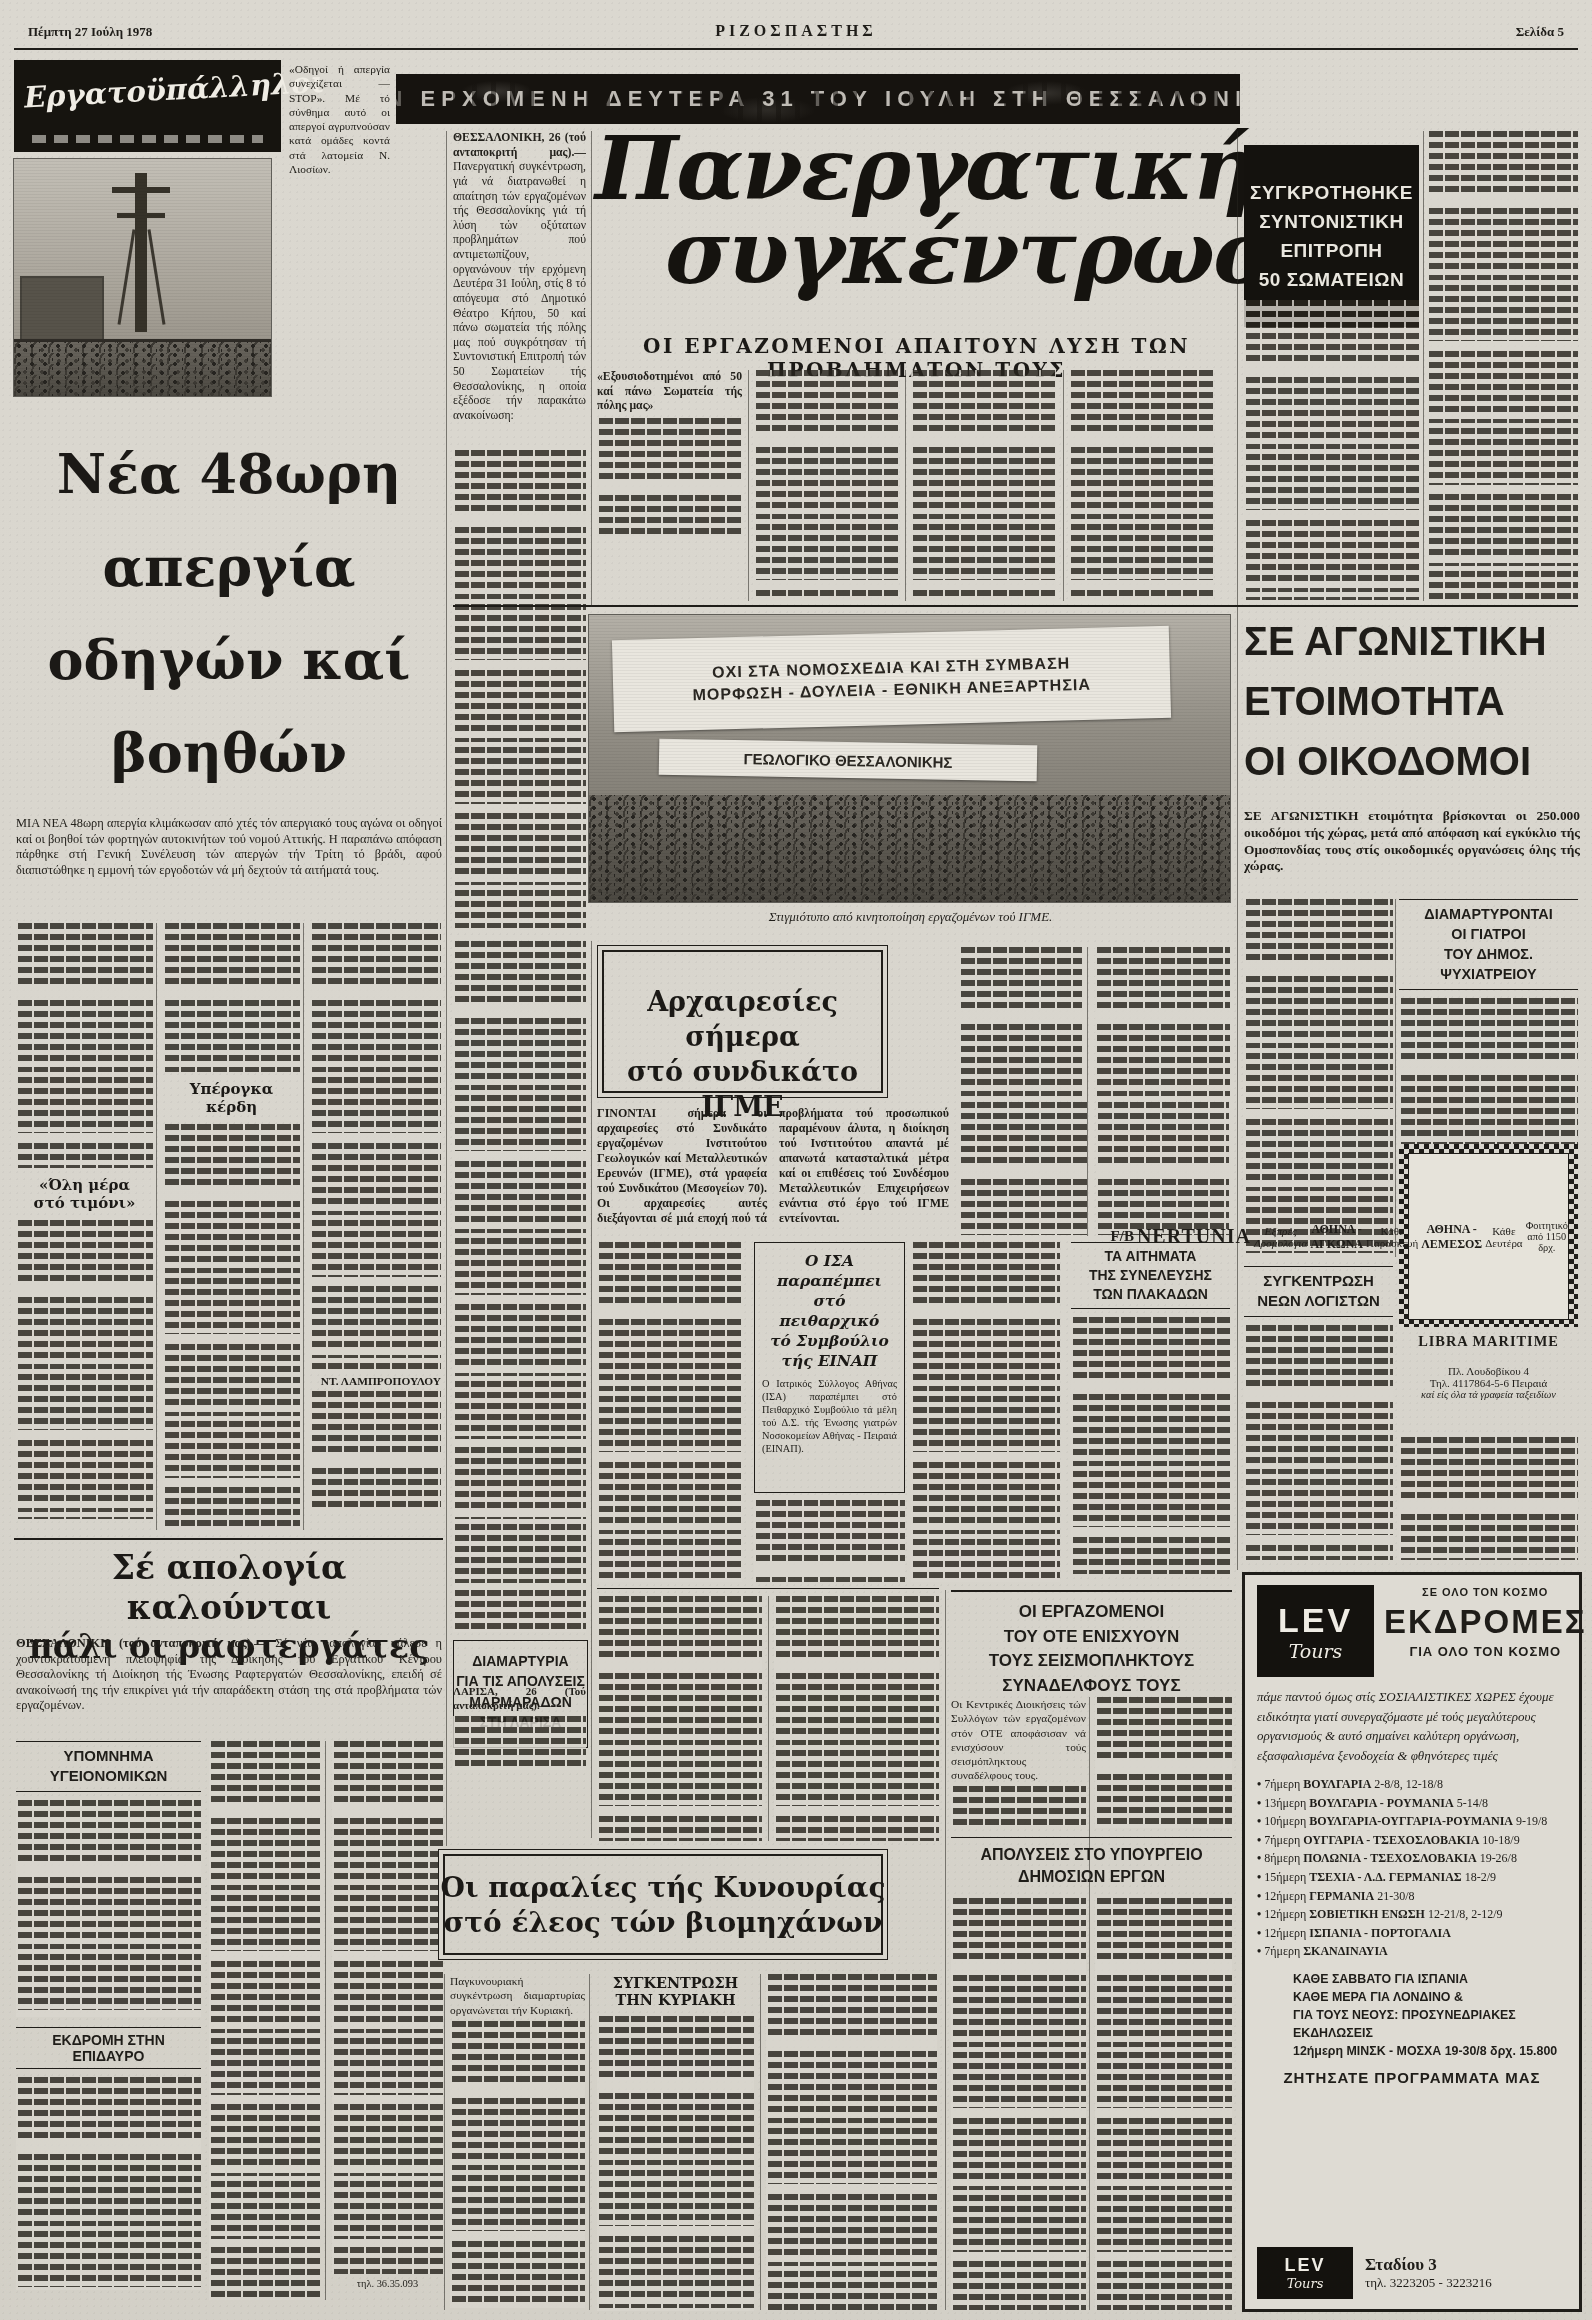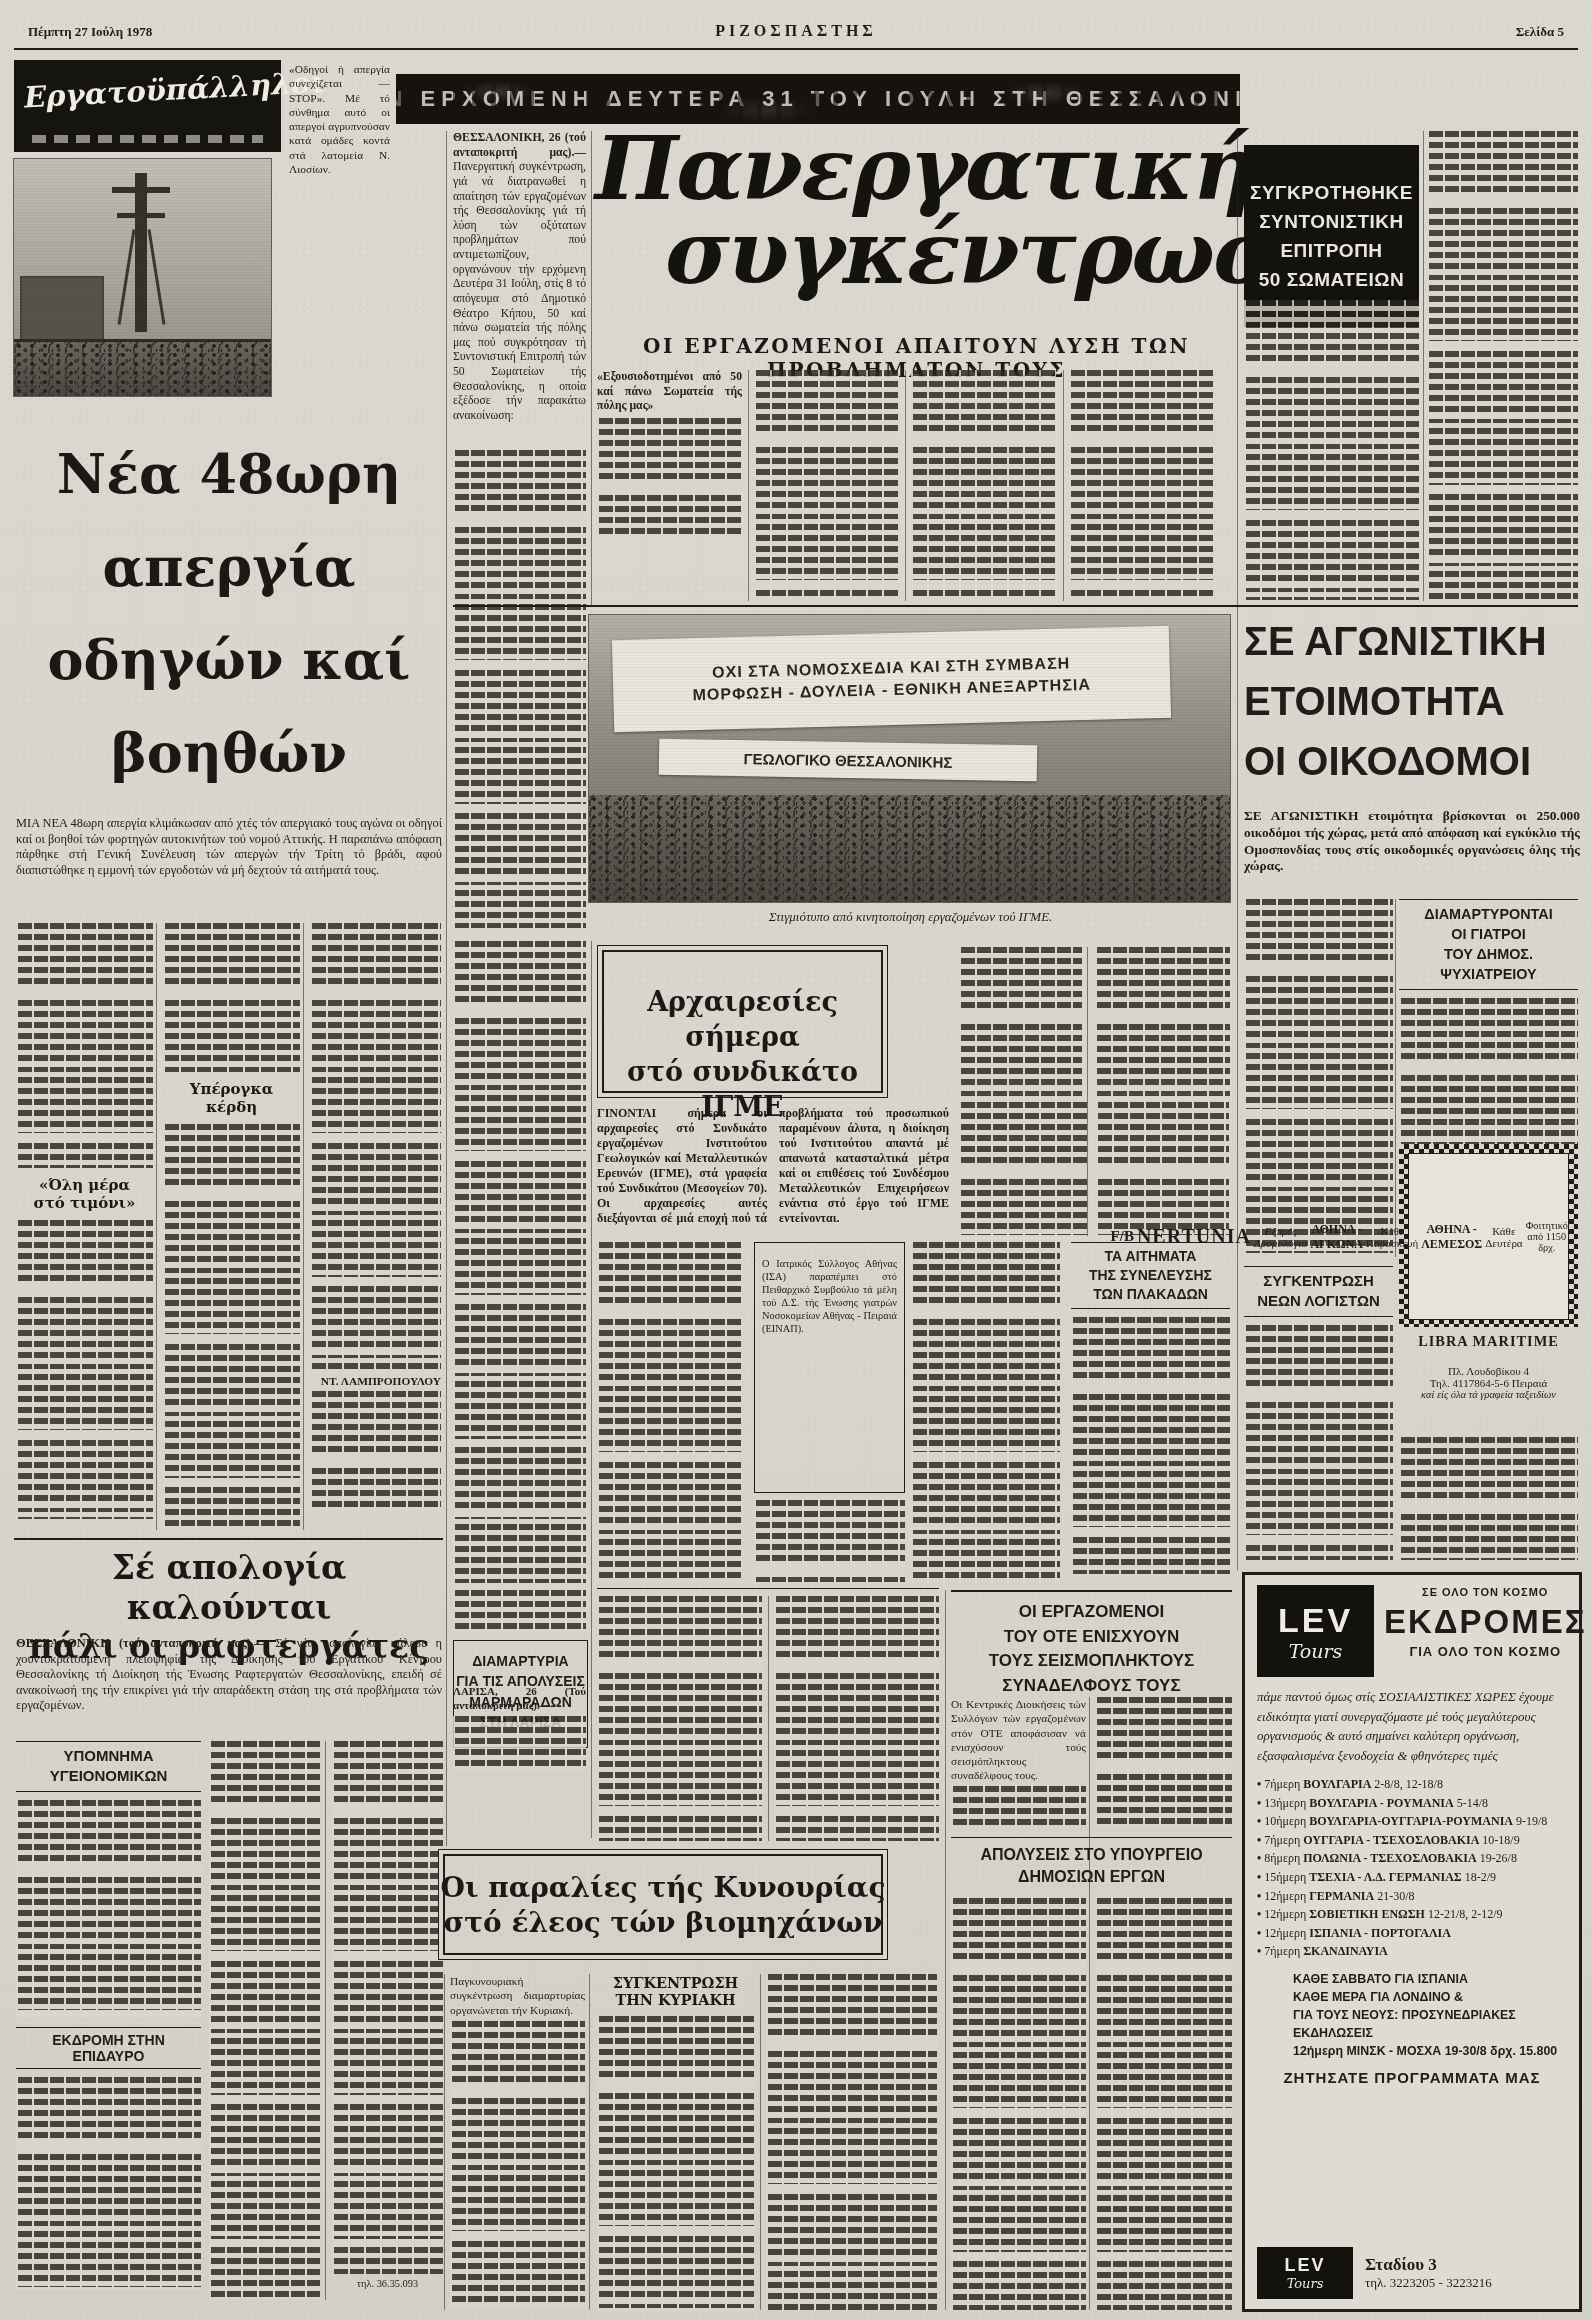--- a/index.html
+++ b/index.html
@@ -219,20 +219,27 @@
   <div class="abs sim" style="left:959px;top:947px;width:123px;height:149px;"></div>
   <div class="abs sim" style="left:1095px;top:947px;width:135px;height:149px;"></div>
   <div class="abs sim" style="left:959px;top:1102px;width:129px;height:133px;"></div>
   <div class="abs sim" style="left:1096px;top:1102px;width:133px;height:133px;"></div>
 
   <div class="abs bold-lede" style="left:597px;top:1106px;width:352px;height:125px;column-count:2;column-gap:12px;font-size:12px;">ΓΙΝΟΝΤΑΙ σήμερα οι αρχαιρεσίες στό Συνδικάτο εργαζομένων Ινστιτούτου Γεωλογικών καί Μεταλλευτικών Ερευνών (ΙΓΜΕ), στά γραφεία τού Συνδικάτου (Μεσογείων 70). Οι αρχαιρεσίες αυτές διεξάγονται σέ μιά εποχή πού τά προβλήματα τού προσωπικού παραμένουν άλυτα, η διοίκηση τού Ινστιτούτου απαντά μέ απανωτά κατασταλτικά μέτρα καί οι επιθέσεις τού Συνδέσμου Μεταλλευτικών Επιχειρήσεων ενάντια στό έργο τού ΙΓΜΕ εντείνονται.</div>
 
   <div class="abs sim" style="left:597px;top:1242px;width:145px;height:340px;"></div>
 
   <div class="abs" style="left:754px;top:1242px;width:151px;height:251px;border:1px solid var(--ink);box-sizing:border-box;padding:8px 7px;">
+    <div class="headserif center" style="font-size:15.4px;font-style:italic;line-height:1.3;">
+      <div>Ο ΙΣΑ</div>
+      <div>παραπέμπει</div>
+      <div>στό πειθαρχικό</div>
+      <div>τό Συμβούλιο</div>
+      <div>τής ΕΙΝΑΠ</div>
+    </div>
     <div class="bodytxt" style="font-size:10.4px;margin-top:6px;">Ο Ιατρικός Σύλλογος Αθήνας (ΙΣΑ) παραπέμπει στό Πειθαρχικό Συμβούλιο τά μέλη τού Δ.Σ. τής Ένωσης γιατρών Νοσοκομείων Αθήνας - Πειραιά (ΕΙΝΑΠ).</div>
   </div>
   <div class="abs sim" style="left:754px;top:1500px;width:151px;height:82px;"></div>
 
   <div class="abs sim" style="left:911px;top:1242px;width:149px;height:340px;"></div>
 
   <div class="abs" style="left:1071px;top:1242px;width:159px;">
     <div class="sec-head" style="font-size:14px;line-height:1.35;">
       <div>ΤΑ ΑΙΤΗΜΑΤΑ</div>
       <div>ΤΗΣ ΣΥΝΕΛΕΥΣΗΣ</div>

